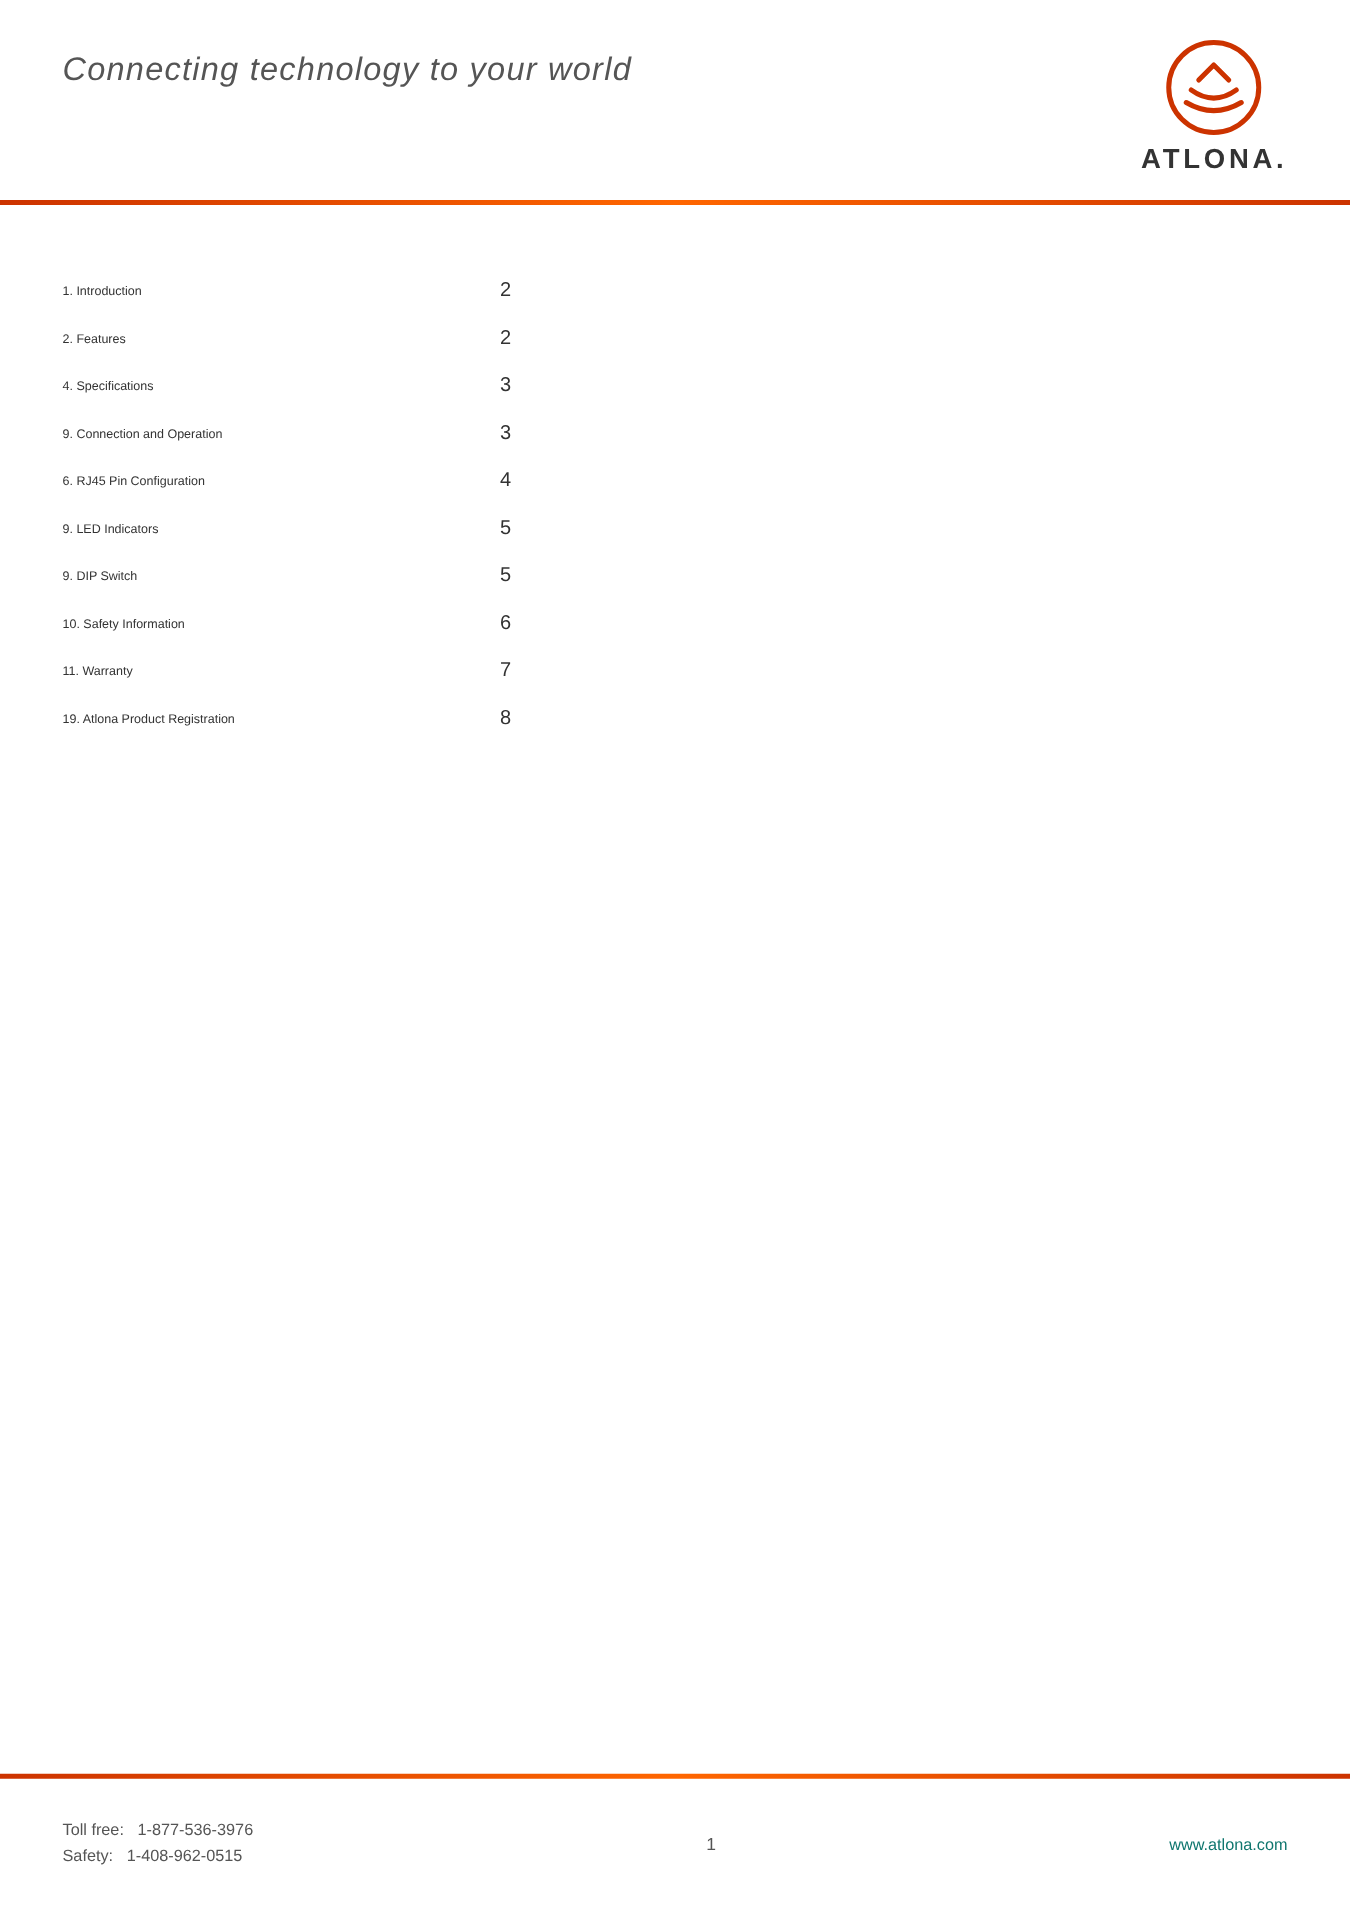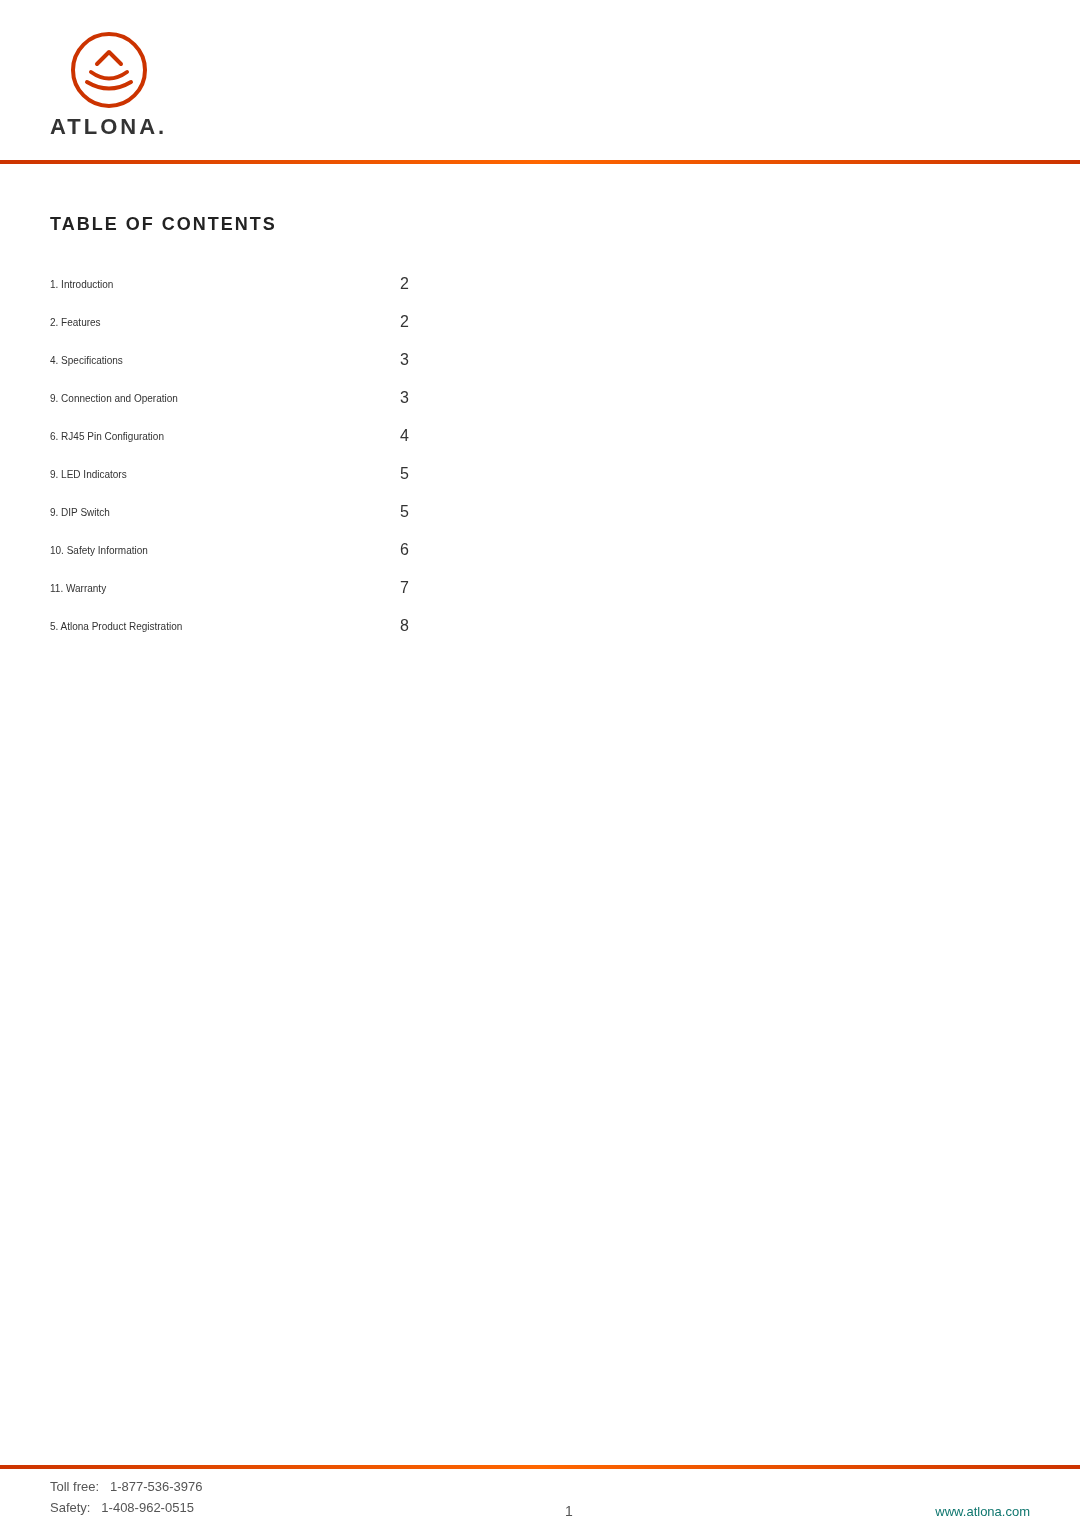--- a/index.html
+++ b/index.html
@@ -101,24 +101,24 @@
     }
 
     
     .footer-divider {
       height: 4px;
       background: linear-gradient(to right, #cc3300, #ff6600, #cc3300);
       margin-top: auto;
     }
 
     .footer {
-      padding: 8px 50px;
+      padding: 31px 50px;
       display: flex;
       justify-content: space-between;
-      align-items: flex-end;
+      align-items: center;
     }
 
     .footer-left {
       font-size: 13px;
       color: #555555;
       line-height: 1.6;
     }
 
     .footer-center {
       font-size: 14px;
@@ -136,20 +136,21 @@
       flex-direction: column;
       align-items: center;
     }
   </style>
 </head>
 <body>
 
 <div class="page-wrapper">
 
   <div class="header">
+    <div class="header-tagline">Connecting technology to your world</div>
 
     <div class="atlona-logo-container">
 
       <svg class="logo-icon" viewBox="0 0 80 80" xmlns="http://www.w3.org/2000/svg">
 
         <circle cx="40" cy="40" r="36" fill="none" stroke="#cc3300" stroke-width="4"></circle>
 
         <path d="M 18 52 Q 40 65 62 52" fill="none" stroke="#cc3300" stroke-width="4" stroke-linecap="round"></path>
 
         <path d="M 22 42 Q 40 55 58 42" fill="none" stroke="#cc3300" stroke-width="4" stroke-linecap="round"></path>
@@ -157,21 +158,20 @@
         <path d="M 28 34 L 40 22 L 52 34" fill="none" stroke="#cc3300" stroke-width="4" stroke-linecap="round" stroke-linejoin="round"></path>
       </svg>
       <div class="logo-text">ATLONA.</div>
     </div>
   </div>
 
   <div class="header-divider"></div>
 
   <div class="main-content">
 
-    <div class="toc-title">TABLE OF CONTENTS</div>
 
     <table class="toc-table">
       <tbody id="toc-body">
       <tr>
             <td class="toc-item-label">1. Introduction</td>
             <td class="toc-item-number">2</td>
           </tr>
           <tr>
             <td class="toc-item-label">2. Features</td>
             <td class="toc-item-number">2</td>
@@ -198,21 +198,21 @@
           </tr>
           <tr>
             <td class="toc-item-label">10. Safety Information</td>
             <td class="toc-item-number">6</td>
           </tr>
           <tr>
             <td class="toc-item-label">11. Warranty</td>
             <td class="toc-item-number">7</td>
           </tr>
           <tr>
-            <td class="toc-item-label">5. Atlona Product Registration</td>
+            <td class="toc-item-label">19. Atlona Product Registration</td>
             <td class="toc-item-number">8</td>
           </tr>
         </tbody>
     </table>
 
   </div>
 
   <div class="footer-divider"></div>
 
   <div class="footer">

